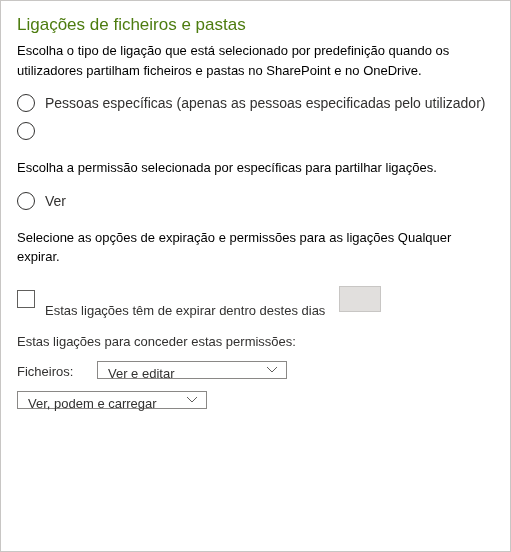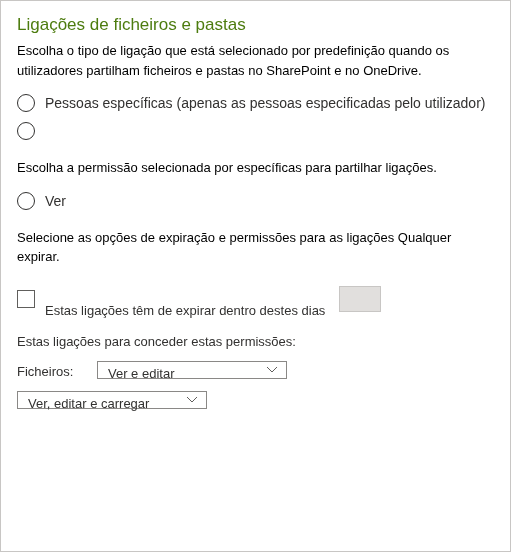--- a/index.html
+++ b/index.html
@@ -171,20 +171,20 @@
     <div class="select-chevron">
       <svg width="12" height="8" viewBox="0 0 12 8">
           <path d="M1 1 L6 6 L11 1" stroke="#605e5c" stroke-width="1" fill="none"></path>
         </svg>
     </div>
   </div>
 </div>
 
 <div class="select-row">
   <div class="select-box">
-    <span>Ver, editar e carregar</span>
+    <span>Ver, podem e carregar</span>
     <div class="select-chevron">
       <svg width="12" height="8" viewBox="0 0 12 8">
           <path d="M1 1 L6 6 L11 1" stroke="#605e5c" stroke-width="1" fill="none"></path>
         </svg>
     </div>
   </div>
 </div>
 
 </body></html>

